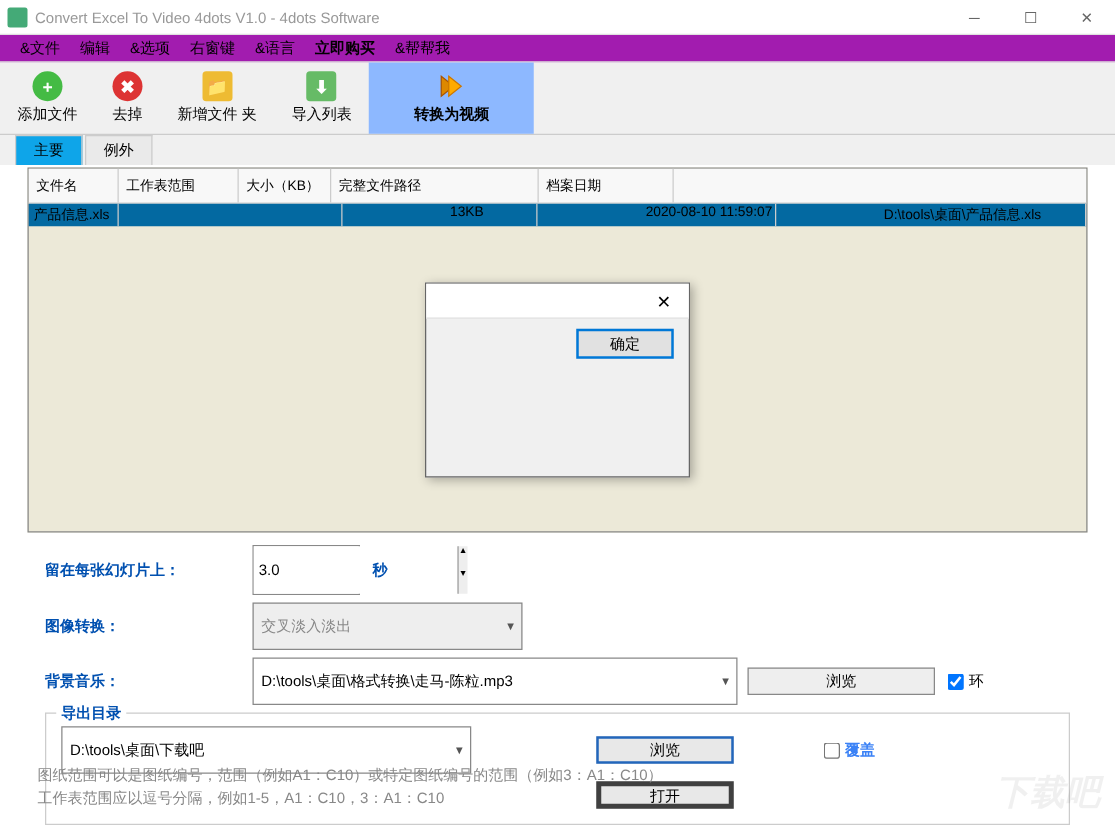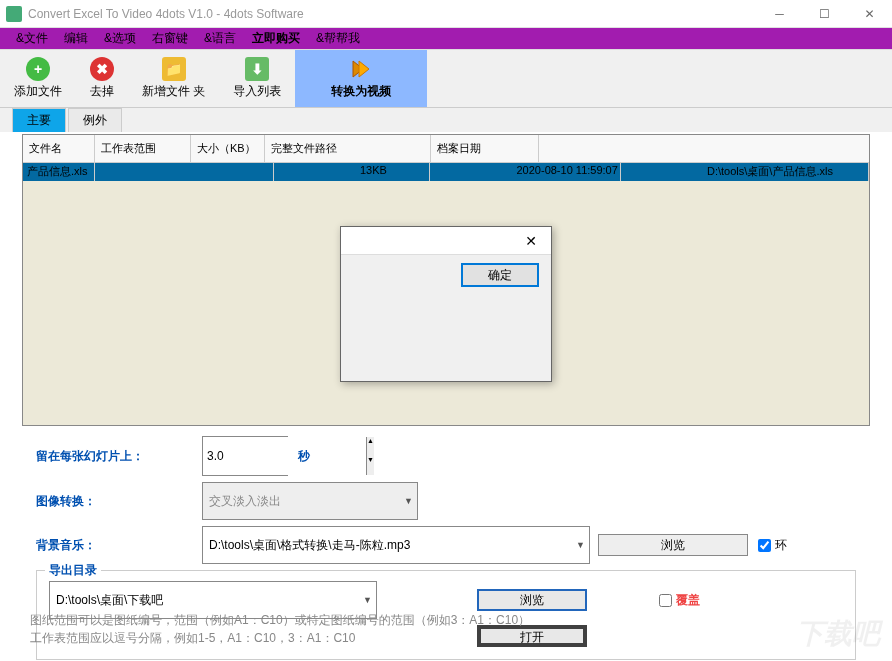--- a/index.html
+++ b/index.html
@@ -192,21 +192,21 @@
     <div class="export-legend">导出目录</div>
     <div class="export-row">
       <div class="combo active" style="width:328px">
         <span>D:\tools\桌面\下载吧</span>
         <span class="arrow">▼</span>
       </div>
       <div style="width:64px"></div>
       <button class="wide-btn outline">浏览</button>
       <label class="chk" style="margin-left:54px">
         <input type="checkbox" style="">
-        <span style="color:#ef4444;font-weight:bold">覆盖</span>
+        <span style="color:#3b82f6;font-weight:bold">覆盖</span>
       </label>
     </div>
     <div class="export-row">
       <div style="width:328px"></div>
       <div style="width:64px"></div>
       <button class="wide-btn">打开</button>
     </div>
   </div>
 </div>
 

